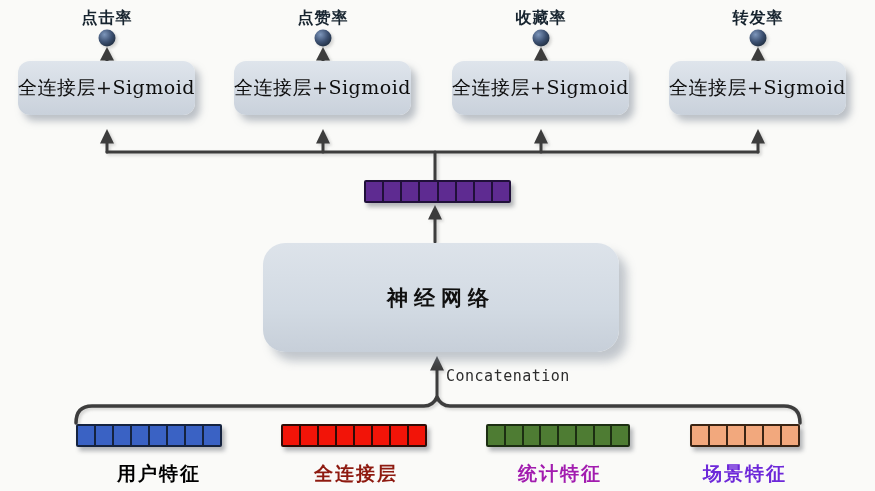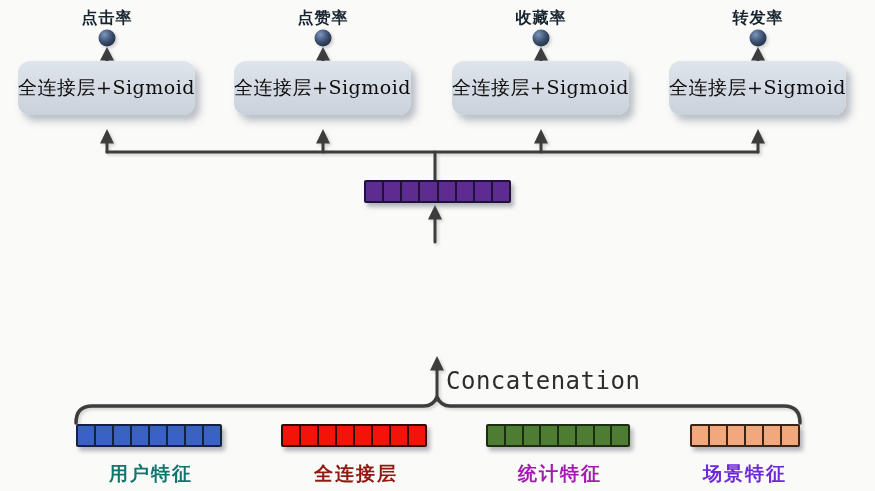--- a/index.html
+++ b/index.html
@@ -34,21 +34,21 @@
   }
   .nn-box span{font-size:21px;color:#101010;letter-spacing:6px;font-weight:700;}
   .vec{
     position:absolute;height:23px;display:flex;gap:2px;padding:2px;box-sizing:border-box;
     border-radius:2px;box-shadow:3px 4px 4px rgba(90,95,105,.45);
   }
   .vec .cell{flex:1;display:block;}
   .concat-label{
     position:absolute;left:446px;top:367px;
     font-family:"DejaVu Sans Mono","Liberation Mono",monospace;
-    font-size:24px;color:#2d2d2d;letter-spacing:.5px;
+    font-size:15px;color:#2d2d2d;letter-spacing:.5px;
   }
   .feat-label{
     position:absolute;top:461px;width:150px;text-align:center;
     font-size:19px;font-weight:700;letter-spacing:2px;
   }
 </style>
 </head>
 <body>
 
 <div class="stage">
@@ -128,20 +128,23 @@
       <span class="cell" style="background: rgb(94, 43, 145);"></span>
       <span class="cell" style="background: rgb(94, 43, 145);"></span>
       <span class="cell" style="background: rgb(94, 43, 145);"></span>
       <span class="cell" style="background: rgb(94, 43, 145);"></span>
       <span class="cell" style="background: rgb(94, 43, 145);"></span>
       <span class="cell" style="background: rgb(94, 43, 145);"></span>
       <span class="cell" style="background: rgb(94, 43, 145);"></span>
       <span class="cell" style="background: rgb(94, 43, 145);"></span>
     </div>
 
+  <div class="nn-box">
+    <span>神经网络</span>
+  </div>
 
   <div class="concat-label">Concatenation</div>
 
   <div class="vec" style="left: 76px; top: 424px; width: 146px; background: rgb(21, 35, 63);">
       <span class="cell" style="background: rgb(58, 98, 196);"></span>
       <span class="cell" style="background: rgb(58, 98, 196);"></span>
       <span class="cell" style="background: rgb(58, 98, 196);"></span>
       <span class="cell" style="background: rgb(58, 98, 196);"></span>
       <span class="cell" style="background: rgb(58, 98, 196);"></span>
       <span class="cell" style="background: rgb(58, 98, 196);"></span>
@@ -170,18 +173,18 @@
     </div>
   <div class="vec" style="left: 690px; top: 424px; width: 110px; background: rgb(58, 36, 20);">
       <span class="cell" style="background: rgb(242, 168, 125);"></span>
       <span class="cell" style="background: rgb(242, 168, 125);"></span>
       <span class="cell" style="background: rgb(242, 168, 125);"></span>
       <span class="cell" style="background: rgb(242, 168, 125);"></span>
       <span class="cell" style="background: rgb(242, 168, 125);"></span>
       <span class="cell" style="background: rgb(242, 168, 125);"></span>
     </div>
 
-  <div class="feat-label" style="left: 76px; color: #0f766e;">用户特征</div>
+  <div class="feat-label" style="left: 84px; color: #000000;">用户特征</div>
   <div class="feat-label" style="left: 281px; color: rgb(142, 26, 16);">全连接层</div>
   <div class="feat-label" style="left: 485px; color: #a21caf;">统计特征</div>
   <div class="feat-label" style="left: 670px; color: #6d28d9;">场景特征</div>
 
 </div>
 
 </body></html>

